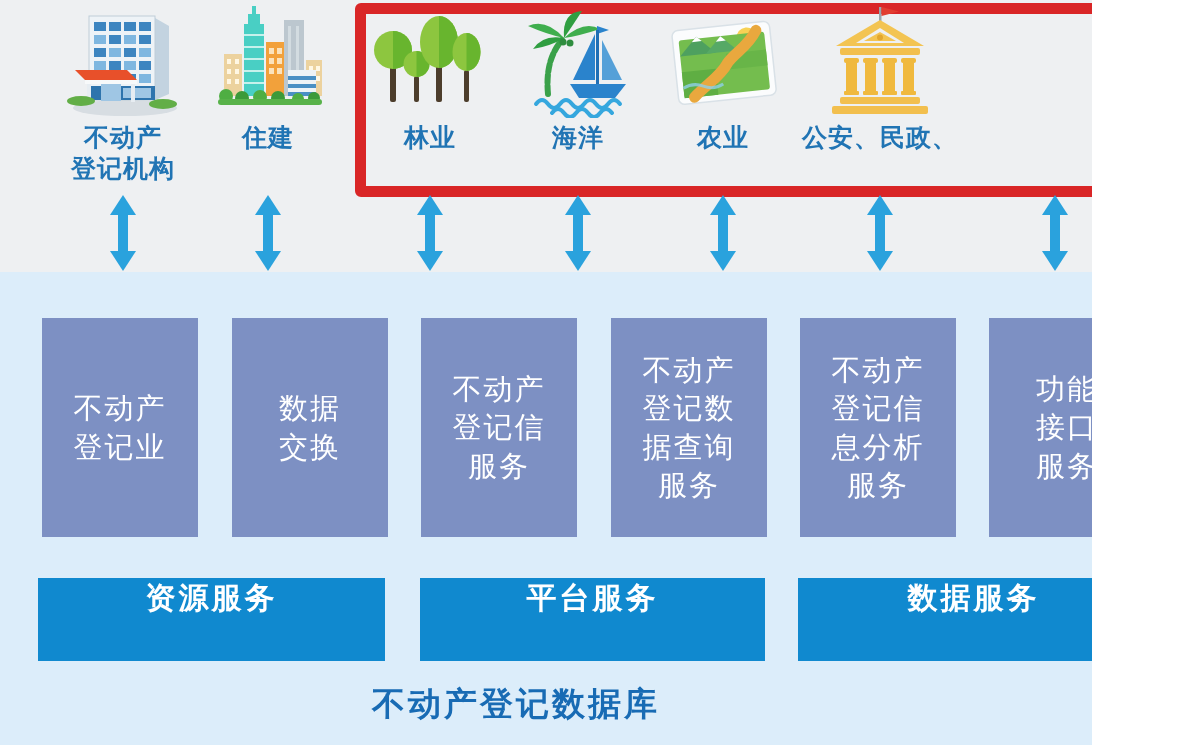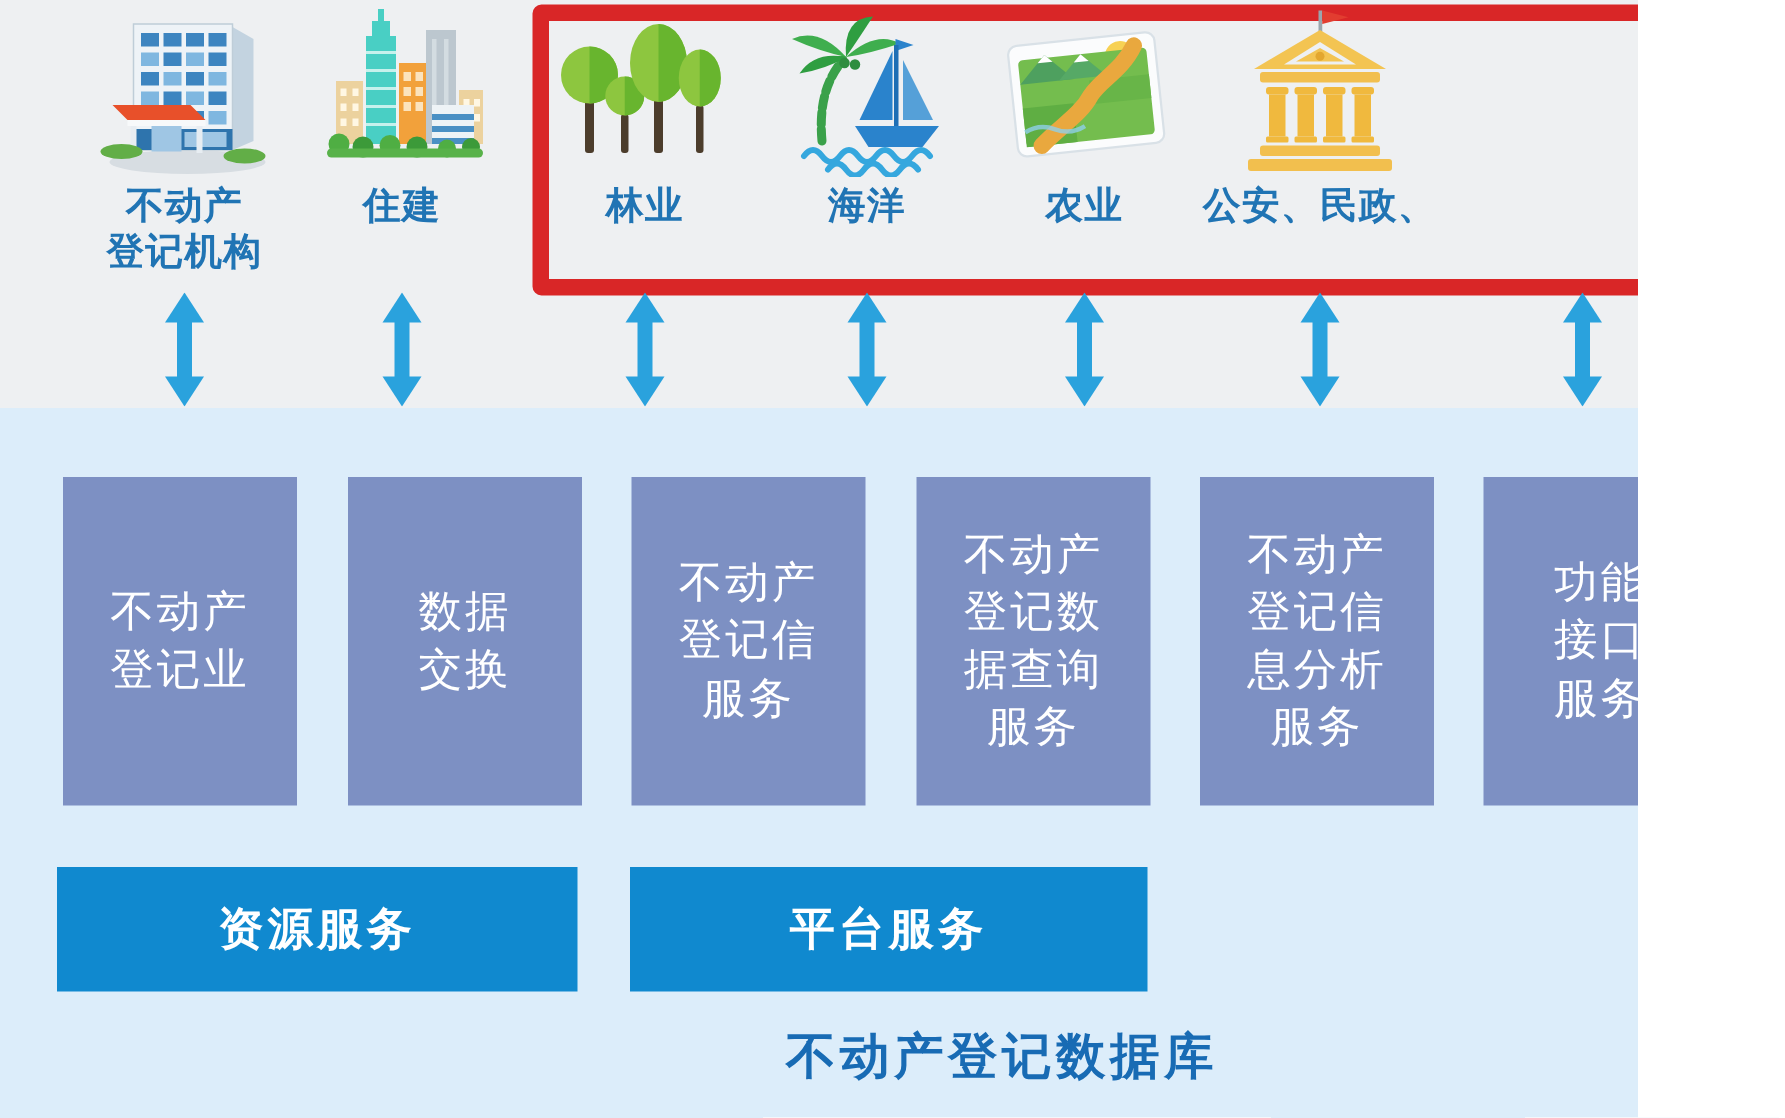--- a/index.html
+++ b/index.html
@@ -25,25 +25,25 @@
   .entity-label span{display:block;}
   .arrow{position:absolute;top:195px;width:28px;height:76px;z-index:2;}
   .sbox{
     position:absolute;top:46px;width:156px;height:219px;background:#7d90c3;
     display:flex;align-items:center;justify-content:center;
     color:#fff;font-size:29px;line-height:1.32;letter-spacing:2px;text-align:center;
   }
   .sbox span{display:block;}
   .bar{
     position:absolute;top:306px;height:83px;background:#1089cf;
-    display:flex;align-items:center;justify-content:center;
+    display:flex;align-items:flex-start;justify-content:center;
     color:#fff;font-size:30px;font-weight:700;letter-spacing:3px;
   }
   .db-title{
-    position:absolute;top:410px;left:372px;width:440px;text-align:right;
+    position:absolute;top:410px;left:372px;width:440px;text-align:left;
     color:#186bb4;font-size:33px;font-weight:700;letter-spacing:3px;
   }
   .watermark{
     position:absolute;top:678px;right:8px;
     color:#ffffff;font-size:32px;font-weight:700;letter-spacing:2px;
     -webkit-text-stroke:1.3px #8f8f8f;
     text-shadow:0 0 2px #8f8f8f,0 0 1px #8f8f8f;
   }
 </style>
 </head>
@@ -336,18 +336,21 @@
         <span>服务</span>
       </div>
     </div>
 
     <div class="bar" style="left:38px;width:347px">
       <span>资源服务</span>
     </div>
     <div class="bar" style="left:420px;width:345px">
       <span>平台服务</span>
     </div>
+    <div class="bar" style="left:798px;width:351px">
+      <span>数据服务</span>
+    </div>
 
     <div class="db-title">不动产登记数据库</div>
   </div>
 
 
 </div>
 
 </body></html>

